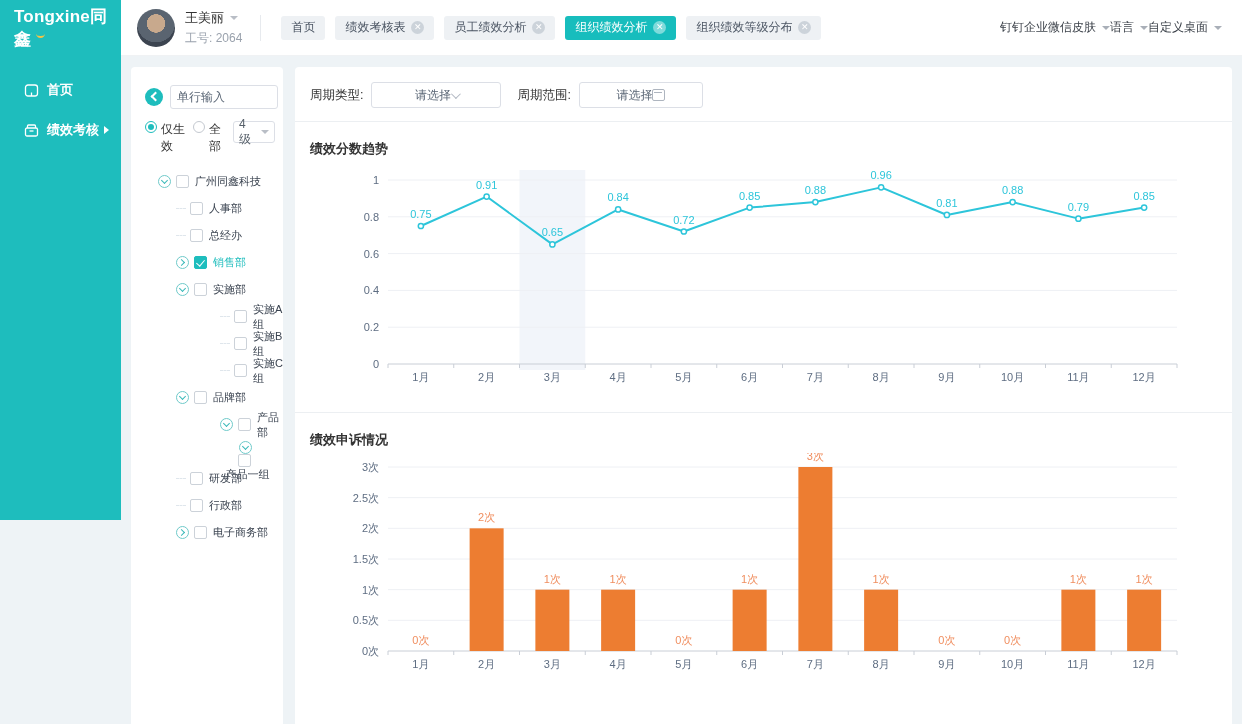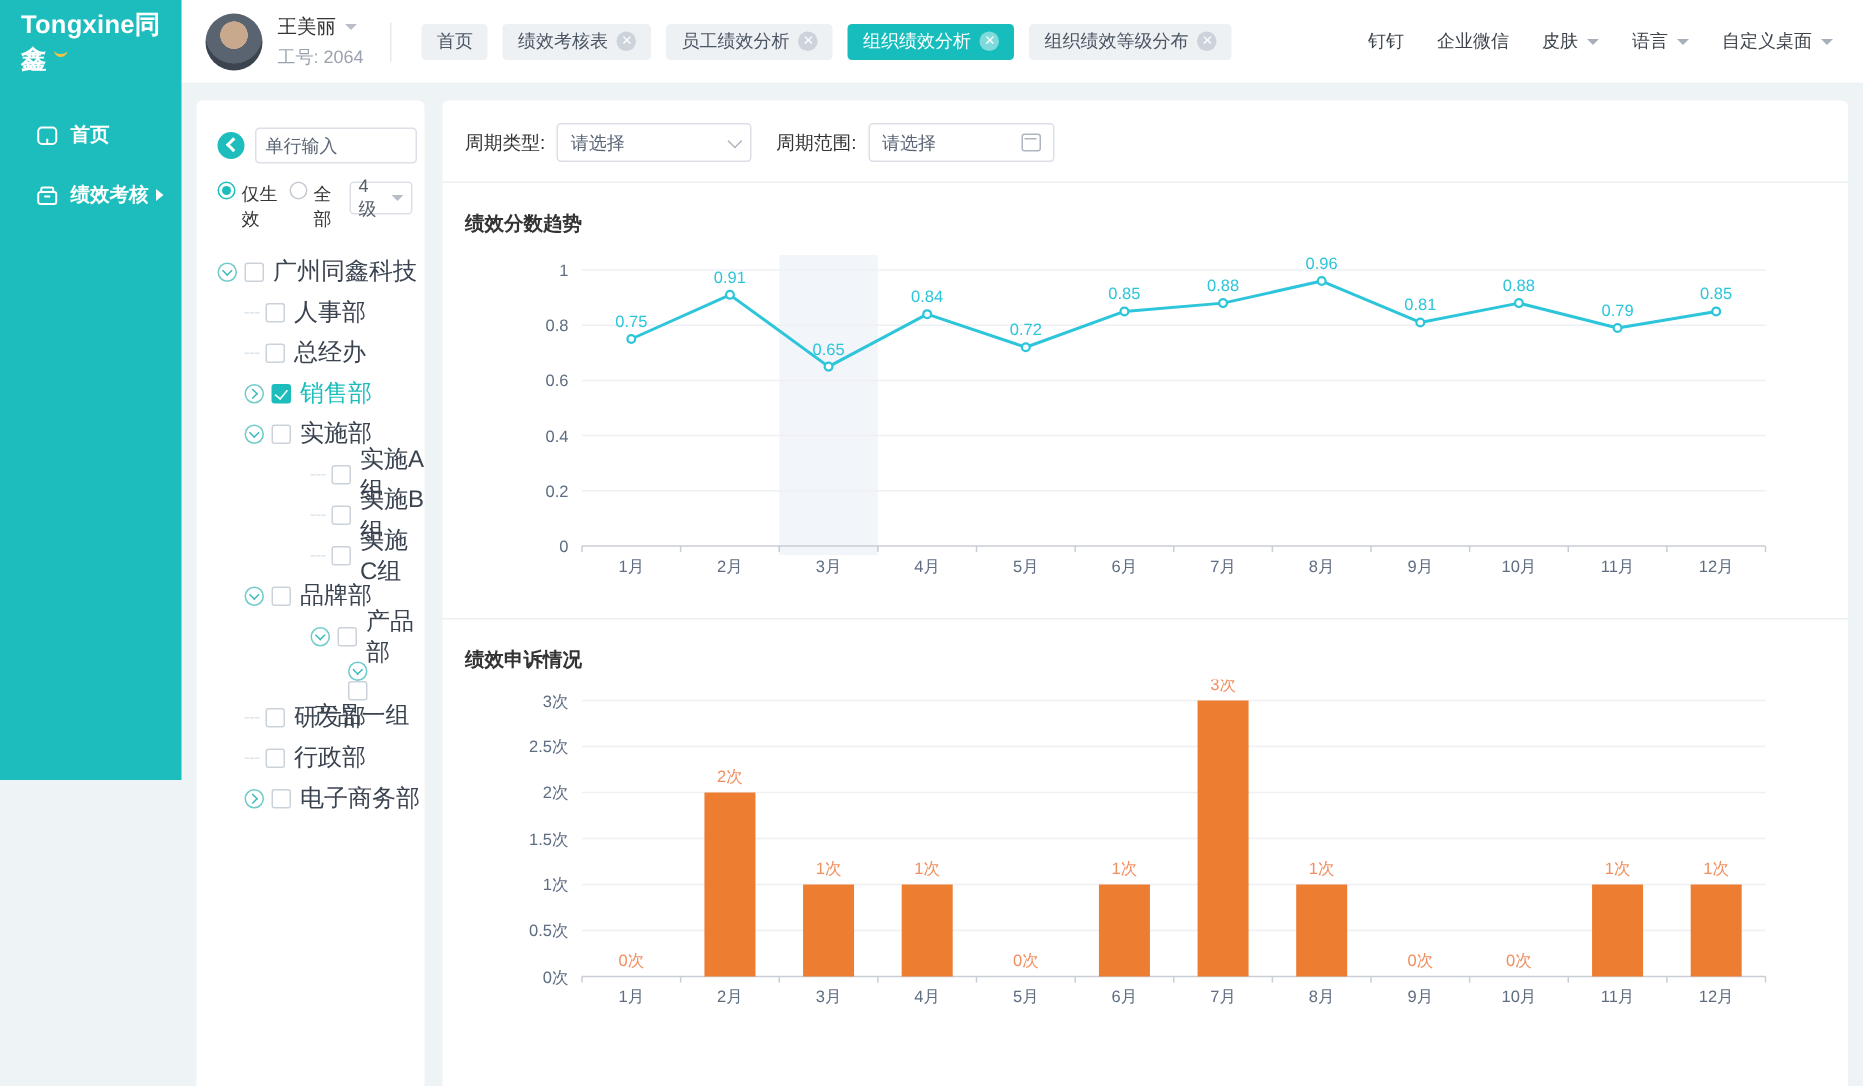--- a/index.html
+++ b/index.html
@@ -30,21 +30,21 @@
     border-right:4px solid transparent; margin-left:6px; display:inline-block; }
   .user-id { font-size:12px; color:#9aa2ad; margin-top:3px; }
   .header-divider { width:1px; height:26px; background:#e7eaee; margin-right:20px; }
   .tabs { display:flex; align-items:center; gap:10px; }
   .tab { display:flex; align-items:center; height:24px; padding:0 10px; background:#eef1f4;
     border-radius:3px; font-size:12px; color:#4b5563; cursor:pointer; white-space:nowrap; }
   .tab.active { background:#17bdbd; color:#fff; }
   .tab-close { width:13px; height:13px; border-radius:50%; background:#ccd3da; color:#fff;
     font-size:9px; line-height:13px; text-align:center; margin-left:6px; display:inline-block; }
   .tab.active .tab-close { background:rgba(255,255,255,.45); }
-  .header-actions { margin-left:auto; display:flex; align-items:center; gap:22px; padding-right:20px; }
+  .header-actions { margin-left:auto; display:flex; align-items:center; padding-right:20px; }
   .h-action { display:flex; align-items:center; font-size:12px; color:#3d434b; cursor:pointer; white-space:nowrap; }
   .h-action .caret { border-top-color:#a9afb8; }
 
   
   .tree-card { position:absolute; left:131px; top:67px; width:152px; height:660px; background:#fff; border-radius:4px; }
   .main-card { position:absolute; left:295px; top:67px; width:937px; height:660px; background:#fff; border-radius:4px; }
 
   
   .tree-top { display:flex; align-items:center; padding:18px 12px 0 14px; }
   .collapse-btn { width:18px; height:18px; border-radius:50%; background:#1ebdbd; flex:none;
@@ -55,42 +55,42 @@
     font-size:12px; padding:0 6px; color:#606266; outline:none; }
   .tree-search::placeholder { color:#5a6675; }
   .radio-row { display:flex; align-items:flex-start; padding:12px 8px 0 14px; font-size:12px; color:#333; gap:4px; }
   .radio { width:12px; height:12px; border-radius:50%; border:1px solid #c4c9d0; flex:none; position:relative; }
   .radio.on { border-color:#1ebdbd; }
   .radio.on::after { content:""; position:absolute; left:2px; top:2px; width:6px; height:6px;
     border-radius:50%; background:#1ebdbd; }
   .radio-label { margin-right:4px; }
   .level-select { display:flex; align-items:center; border:1px solid #dcdfe6; border-radius:3px;
     height:22px; padding:0 5px; font-size:12px; color:#57606a; gap:4px; cursor:pointer; }
-  .tree { margin-top:16px; font-size:16px; color:#3a4350; }
+  .tree { margin-top:16px; font-size:11px; color:#3a4350;margin-left:13px; }
   .tree-row { display:flex; align-items:center; height:21px; margin-bottom:6px; cursor:pointer; }
   .lvl0 { padding-left:14px; } .lvl1 { padding-left:32px; } .lvl2 { padding-left:76px; } .lvl3 { padding-left:68px;flex-direction:column; }
   .expander { width:13px; height:13px; border-radius:50%; border:1px solid #6fcaca; flex:none;
     margin-right:5px; position:relative; }
   .expander::after { content:""; position:absolute; width:4px; height:4px;
     border-right:1.4px solid #3ab9b9; border-bottom:1.4px solid #3ab9b9; }
   .expander.down::after { left:3px; top:2px; transform:rotate(45deg); }
   .expander.right::after { left:2px; top:3px; transform:rotate(-45deg); }
   .stub { width:10px; border-top:1px dashed #dfe6ec; margin-right:4px; flex:none; }
   .cbox { width:13px; height:13px; border:1px solid #ccd2d9; border-radius:2px; background:#fff;
     flex:none; margin-right:6px; position:relative; }
   .cbox.checked { background:#1ebdbd; border-color:#1ebdbd; }
   .cbox.checked::after { content:""; position:absolute; left:3px; top:1px; width:4px; height:7px;
     border-right:1.6px solid #fff; border-bottom:1.6px solid #fff; transform:rotate(40deg); }
   .tree-label.selected { color:#1ebdbd; }
 
   
   .filter-row { display:flex; align-items:center; padding:15px 20px 13px 15px;
     border-bottom:1px solid #eceff2; font-size:12.5px; color:#333; }
   .f-label { margin-right:8px; }
-  .select-box { display:flex; align-items:center; justify-content:space-between; width:130px; height:26px;
+  .select-box { display:flex; align-items:center; justify-content:center; width:130px; height:26px;
     border:1px solid #dcdfe6; border-radius:3px; padding:0 8px; color:#5a6675; font-size:12px;
     cursor:pointer; margin-right:16px; }
   .select-box.date { width:124px; margin-right:0; }
   .chev-down { width:7px; height:7px; border-right:1.4px solid #b2b8c2; border-bottom:1.4px solid #b2b8c2;
     transform:rotate(45deg) translateY(-2px); }
   .cal-icon { width:13px; height:12px; border:1.3px solid #aeb5bf; border-radius:2px; position:relative; }
   .cal-icon::before { content:""; position:absolute; left:1px; top:2px; width:8px; border-top:1.3px solid #aeb5bf; }
 
   .chart-section { padding:18px 20px 0 15px; }
   .chart-section + .chart-section { border-top:1px solid #eceff2; margin-top:14px; }

